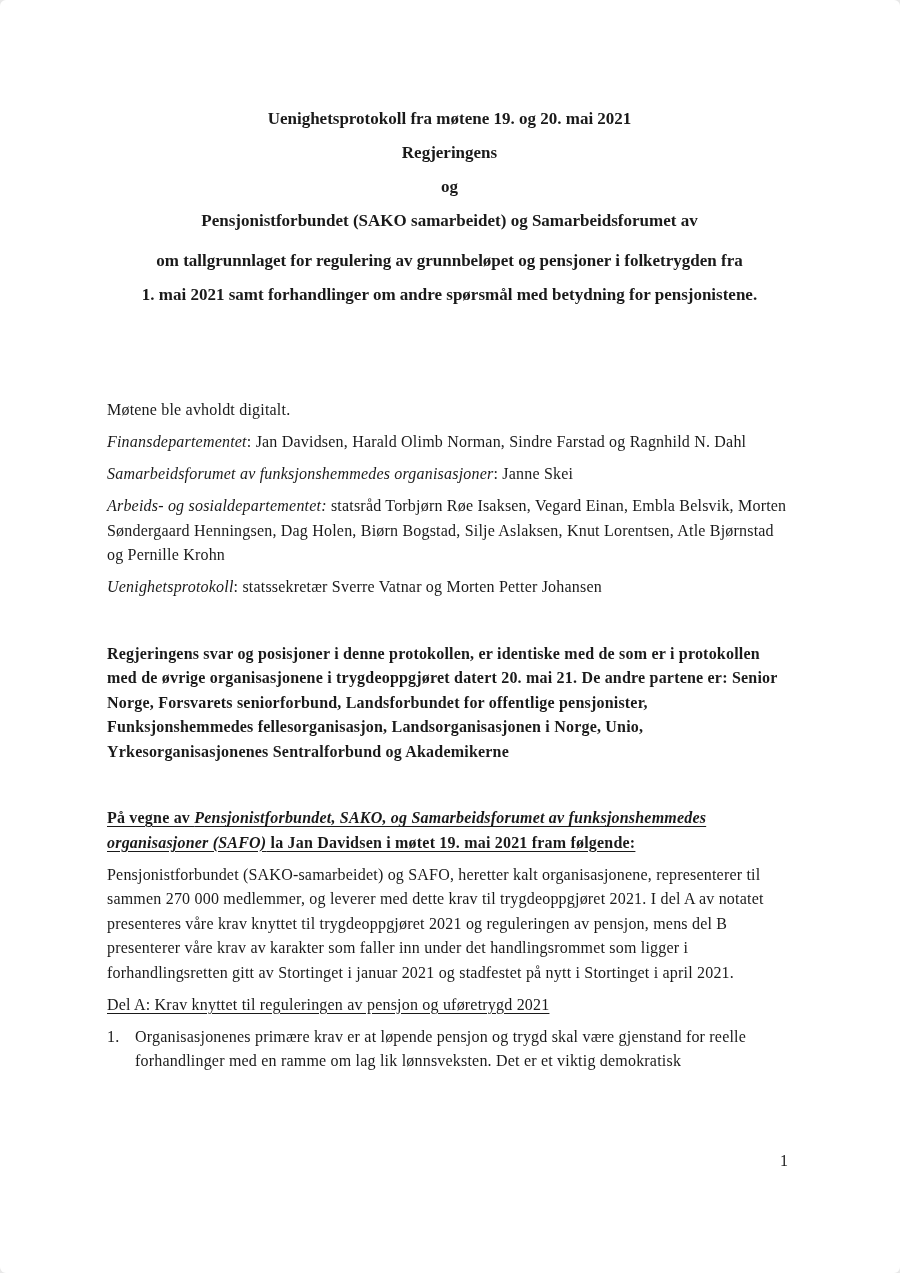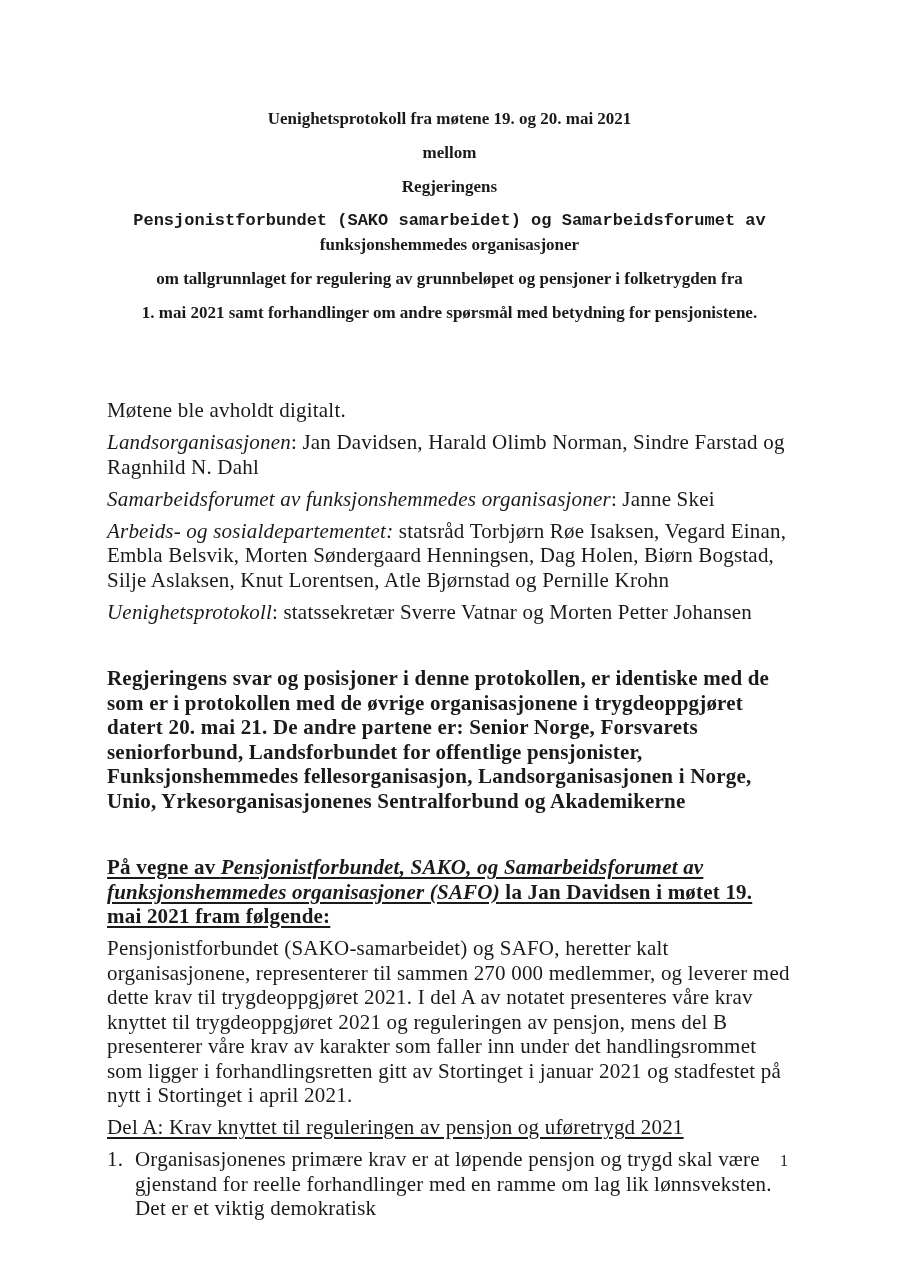--- a/index.html
+++ b/index.html
@@ -5,43 +5,44 @@
   html, body { margin: 0; padding: 0; background: #e8e8e8; }
   .page {
     position: relative;
     width: 900px;
     height: 1273px;
     margin: 0 auto;
     background: #ffffff;
     font-family: "Liberation Serif", serif;
     color: #1a1a1a;
     overflow: hidden;
+    border-radius: 6px;
   }
   
   .title-block {
     position: absolute;
     top: 108px;
     left: 107px;
     width: 685px;
     text-align: center;
     font-weight: bold;
     font-size: 17px;
   }
   .title-block p {
     margin: 0 0 12px 0;
     line-height: 22px;
   }
-  .title-block p.tight { margin-bottom: 2px; font-family: Liberation Mono, monospace; }
+  .title-block p.tight { margin-bottom: 18px; }
   
   .body-block {
     position: absolute;
     top: 398px;
     left: 107px;
     width: 685px;
-    font-size: 21px;
+    font-size: 16px;
     line-height: 24.5px;
     letter-spacing: 0.2px;
   }
   .body-block p { margin: 0 0 7.5px 0; }
   .gap-lg { margin-top: 42px !important; font-weight: bold; }
   .it { font-style: italic; }
   .ul { text-decoration: underline; text-underline-offset: 2.5px; }
   
   .list-item {
     position: relative;
@@ -60,33 +61,32 @@
     font-size: 16px;
   }
 </style>
 </head>
 <body>
 
 <div class="page">
 
   <div class="title-block">
     <p>Uenighetsprotokoll fra møtene 19. og 20. mai 2021</p>
-    <p>mellom</p>
     <p>Regjeringens</p>
+    <p>og</p>
     <p class="tight">Pensjonistforbundet (SAKO samarbeidet) og Samarbeidsforumet av</p>
-    <p>funksjonshemmedes organisasjoner</p>
     <p>om tallgrunnlaget for regulering av grunnbeløpet og pensjoner i folketrygden fra</p>
     <p>1. mai 2021 samt forhandlinger om andre spørsmål med betydning for pensjonistene.</p>
   </div>
 
   <div class="body-block">
 
     <p>Møtene ble avholdt digitalt.</p>
 
-    <p><span class="it">Landsorganisasjonen</span><span>: Jan Davidsen, Harald Olimb Norman, Sindre Farstad og Ragnhild N. Dahl</span></p>
+    <p><span class="it">Finansdepartementet</span><span>: Jan Davidsen, Harald Olimb Norman, Sindre Farstad og Ragnhild N. Dahl</span></p>
 
     <p><span class="it">Samarbeidsforumet av funksjonshemmedes organisasjoner</span><span>: Janne Skei</span></p>
 
     <p><span class="it">Arbeids- og sosialdepartementet:</span><span> statsråd Torbjørn Røe Isaksen, Vegard Einan, Embla Belsvik, Morten Søndergaard Henningsen, Dag Holen, Biørn Bogstad, Silje Aslaksen, Knut Lorentsen, Atle Bjørnstad og Pernille Krohn</span></p>
 
     <p><span class="it">Uenighetsprotokoll</span><span>: statssekretær Sverre Vatnar og Morten Petter Johansen</span></p>
 
     <p class="gap-lg">Regjeringens svar og posisjoner i denne protokollen, er identiske med de som er i protokollen med de øvrige organisasjonene i trygdeoppgjøret datert 20. mai 21. De andre partene er: Senior Norge, Forsvarets seniorforbund, Landsforbundet for offentlige pensjonister, Funksjonshemmedes fellesorganisasjon, Landsorganisasjonen i Norge, Unio, Yrkesorganisasjonenes Sentralforbund og Akademikerne</p>
 
     <p class="gap-lg ul"><span>På vegne av </span><span class="it">Pensjonistforbundet, SAKO, og Samarbeidsforumet av funksjonshemmedes organisasjoner (SAFO)</span><span> la Jan Davidsen i møtet 19. mai 2021 fram følgende:</span></p>

